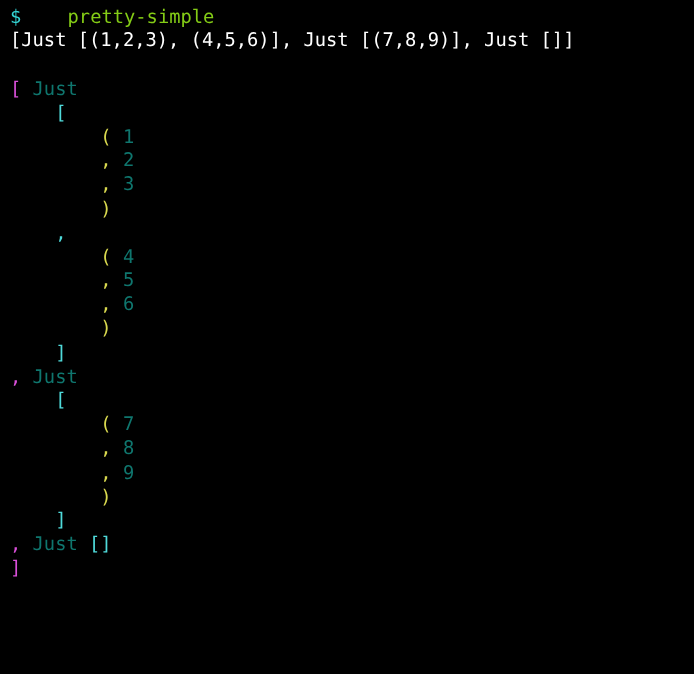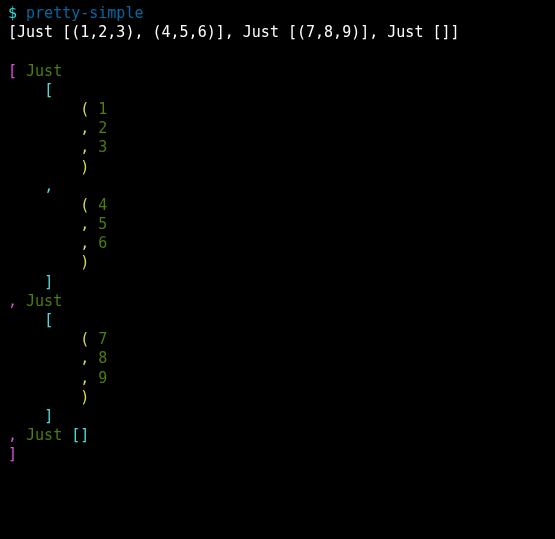--- a/index.html
+++ b/index.html
@@ -12,26 +12,26 @@
     color: #ccc;
     width: 555px;
     box-sizing: border-box;
   }
   pre {
     margin: 0;
     font-family: inherit;
     white-space: pre;
   }
   .prompt   { color: #33d2d2; }      
-  .cmd      { color: #0369a1; }
+  .cmd      { color: #84cc16; margin-left: 28px; }
   .input    { color: #ffffff; }
   .magenta  { color: #d94fd9; }
   .cyan     { color: #4fdada; }
   .yellow   { color: #d9d94f; }
-  .white    { color: #4d7c0f; }
+  .white    { color: #0f766e; }
 </style>
 </head>
 <body>
 
 <pre><span class="prompt">$</span> <span class="cmd">pretty-simple</span>
 <span class="input">[Just [(1,2,3), (4,5,6)], Just [(7,8,9)], Just []]</span>
 
 <span class="magenta">[</span> <span class="white">Just</span>
     <span class="cyan">[</span>
         <span class="yellow">(</span> <span class="white">1</span>

